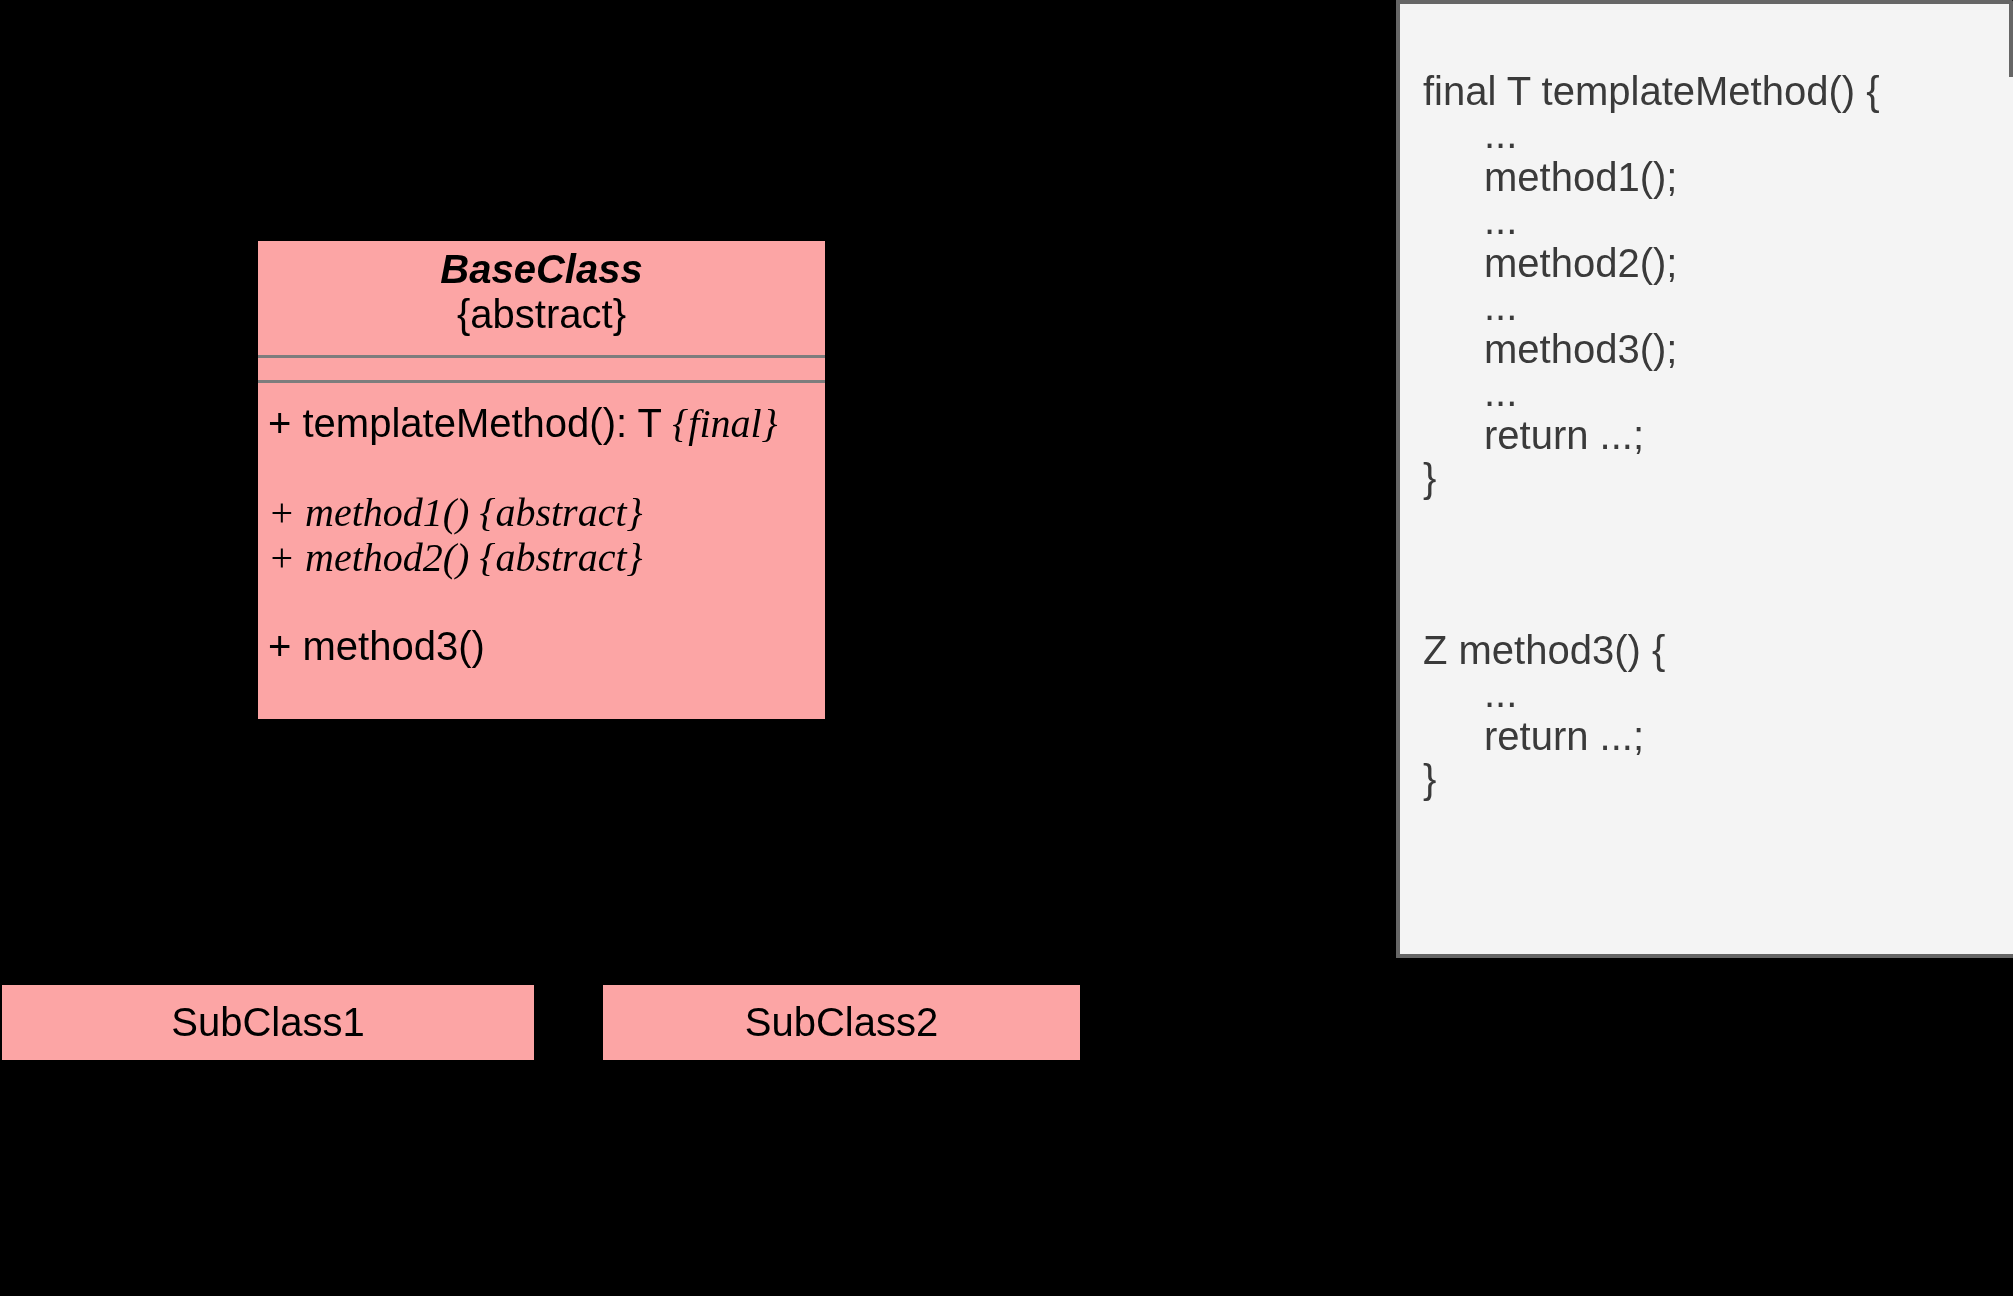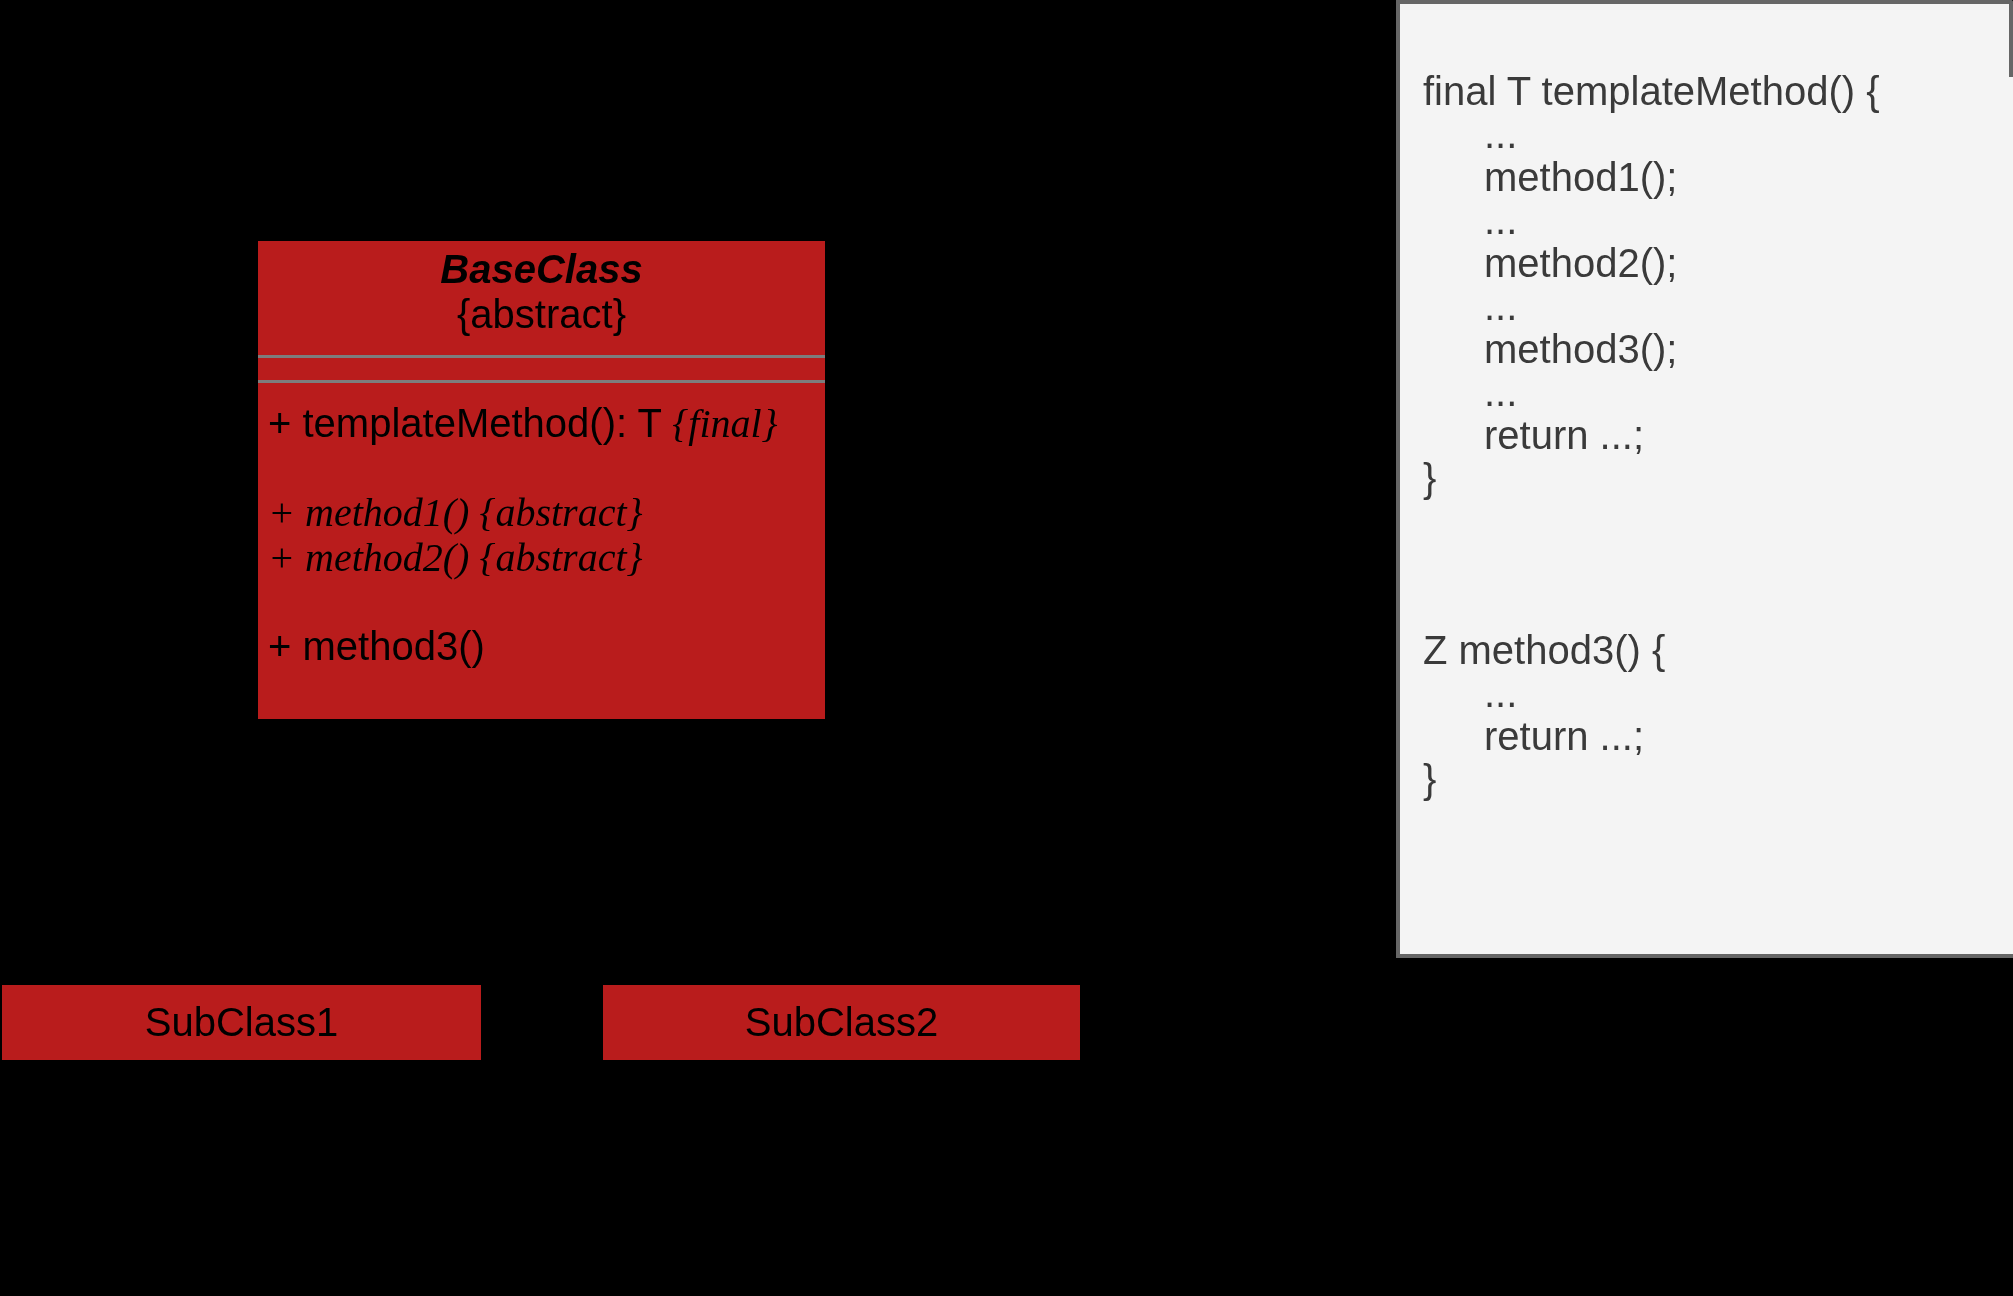--- a/index.html
+++ b/index.html
@@ -12,21 +12,21 @@
     width: 2013px;
     height: 1296px;
     background: #000000;
     overflow: hidden;
     font-family: "Liberation Sans", "DejaVu Sans", sans-serif;
   }
 
   
   .class-box {
     position: absolute;
-    background: #b91c1c;
+    background: #fca5a5;
     color: #000000;
     box-sizing: border-box;
   }
   .base-class {
     left: 258px; top: 241px;
     width: 567px; height: 478px;
   }
   .title-compartment {
     position: absolute;
     left: 0; top: 6px; width: 100%;
@@ -57,21 +57,21 @@
   .method-line .it { font-style: italic; font-family: Liberation Serif, serif; }
 
   .subclass {
     top: 985px;
     height: 75px;
     display: flex;
     align-items: center;
     justify-content: center;
     font-size: 40px;
   }
-  .subclass-1 { left: 2px;   width: 479px; }
+  .subclass-1 { left: 2px;   width: 532px; }
   .subclass-2 { left: 603px; width: 477px; }
 
   
   .note {
     position: absolute;
     left: 1396px; top: 0;
     width: 693px; height: 958px;
   }
   .note svg { position: absolute; left: 0; top: 0; }
   .note-text {

